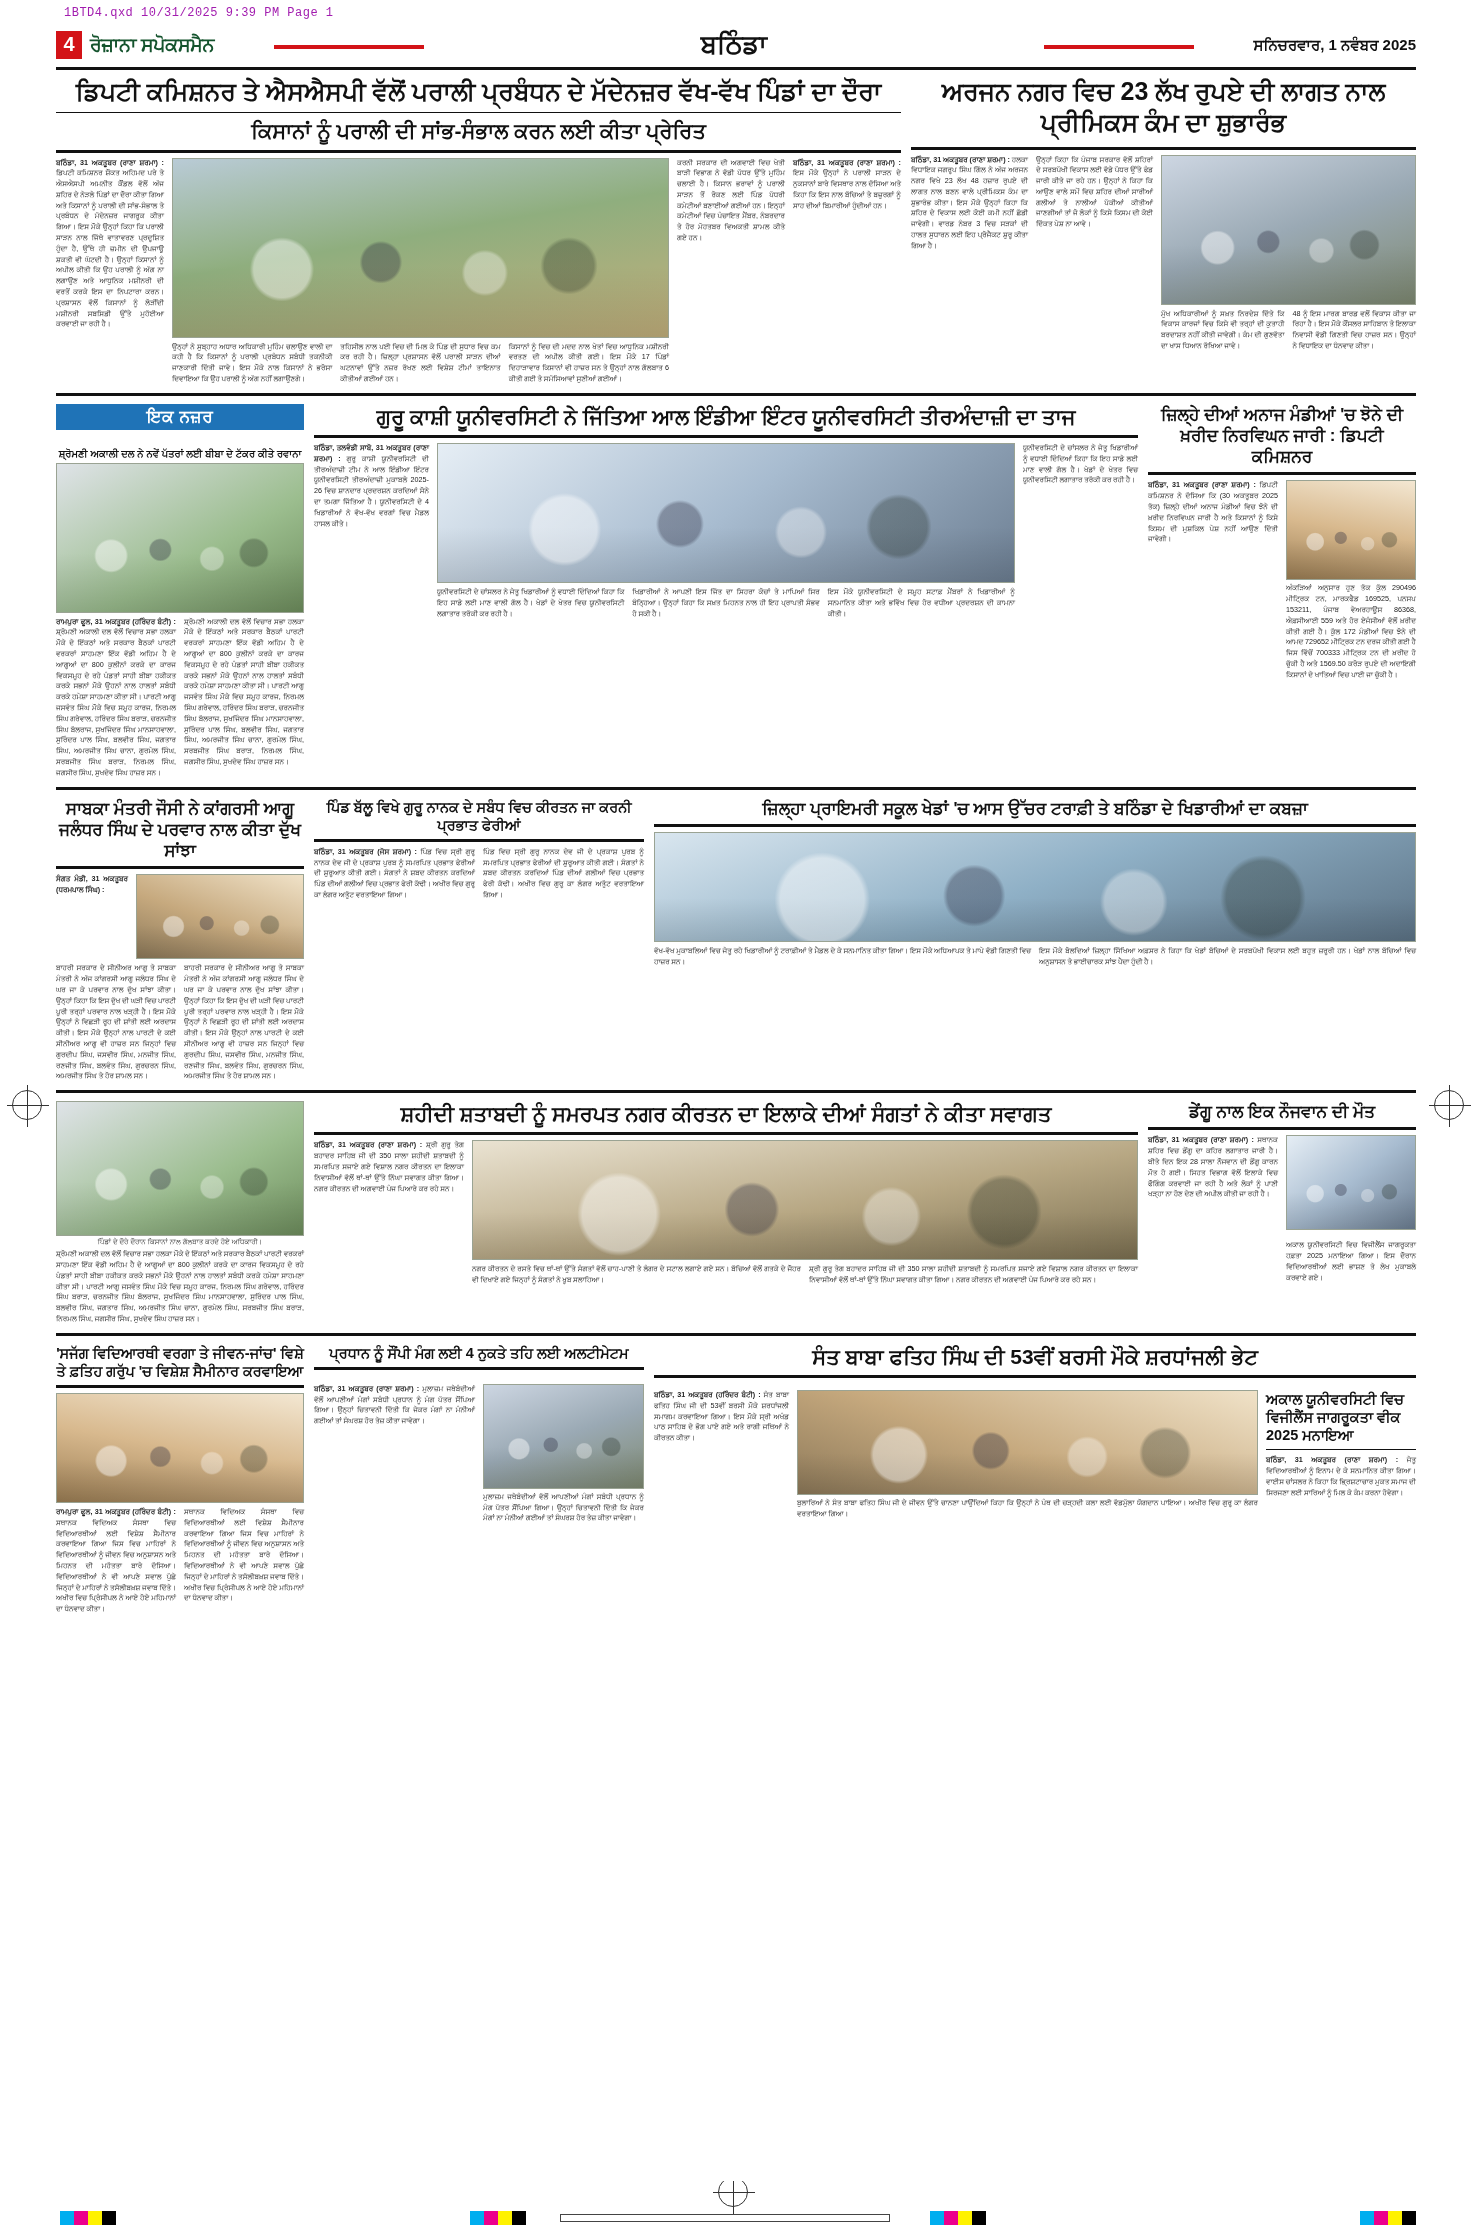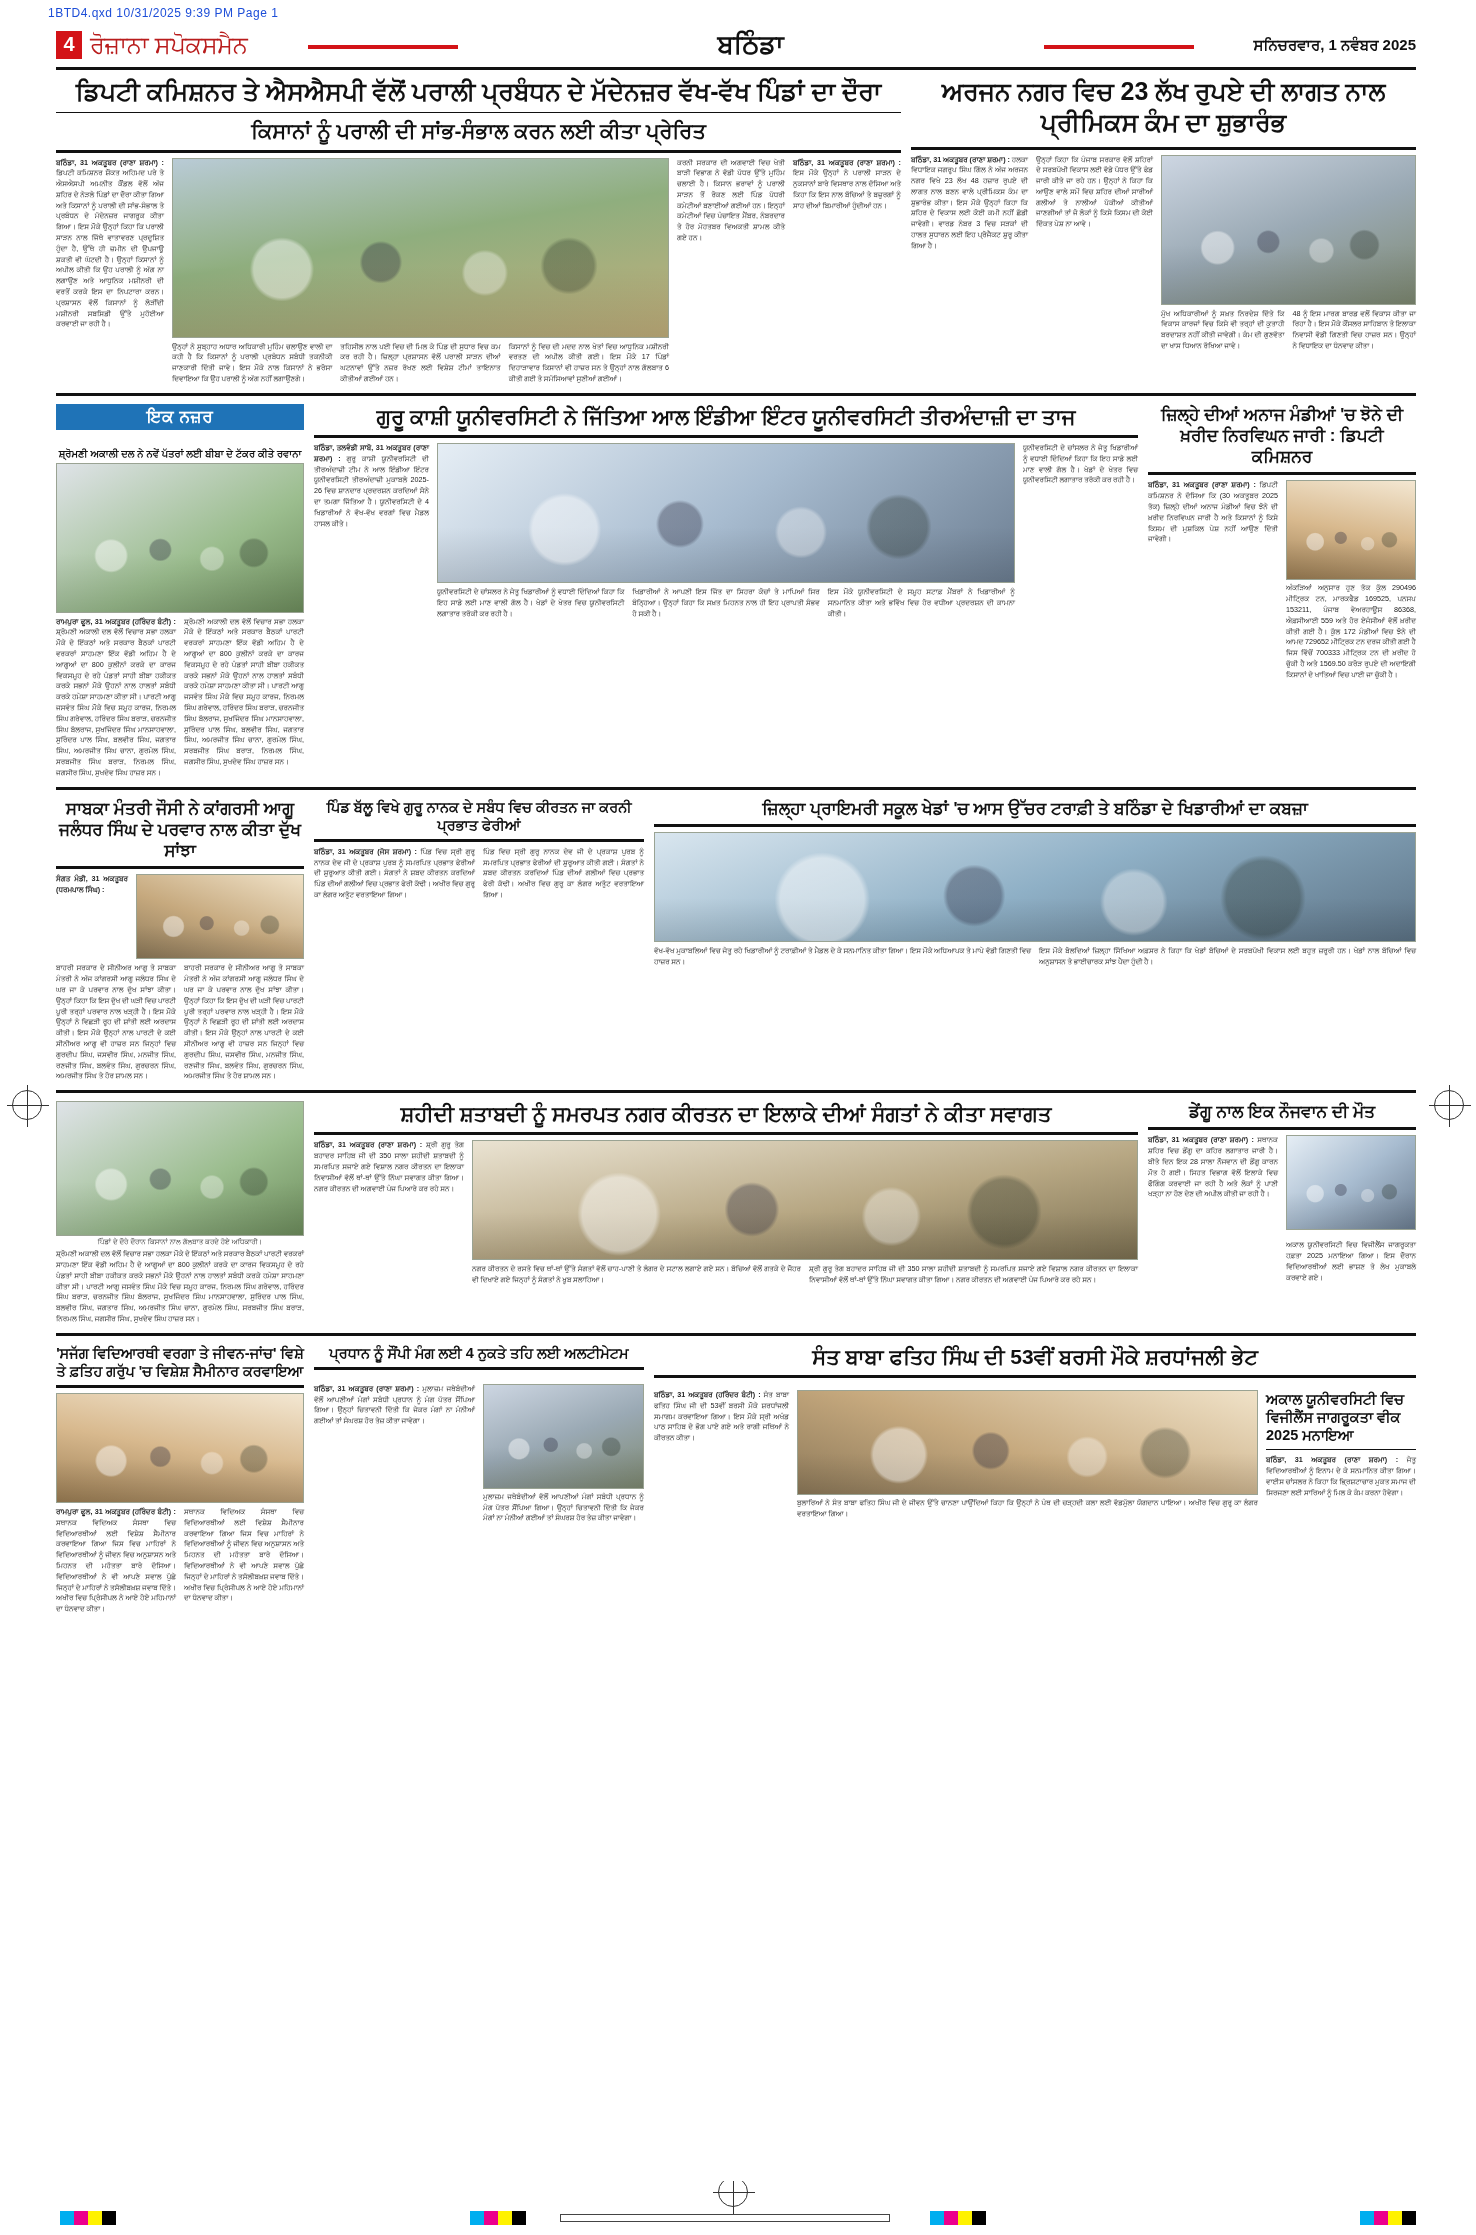--- a/index.html
+++ b/index.html
@@ -8,23 +8,23 @@
     width: 1476px;
     height: 2235px;
     background: #ffffff;
     font-family: "Liberation Sans", sans-serif;
     color: #111;
     position: relative;
   }
 
   
   .slug {
-    position:absolute; top:6px; left:48px;
-    font-family: Liberation Sans, sans-serif;
-    font-size: 12px; letter-spacing: 0.5px; color:#1d4ed8;
+    position:absolute; top:6px; left:64px;
+    font-family: Liberation Mono, monospace;
+    font-size: 12px; letter-spacing: 0.5px; color:#a21caf;
   }
   .regmark {
     position:absolute; width:30px; height:30px; border-radius:50%;
     border:1px solid #333;
   }
   .regmark:before, .regmark:after {
     content:""; position:absolute; background:#333;
   }
   .regmark:before { left:50%; top:-6px; width:1px; height:42px; margin-left:-0.5px; }
   .regmark:after  { top:50%; left:-6px; height:1px; width:42px; margin-top:-0.5px; }
@@ -44,21 +44,21 @@
     padding-bottom: 4px;
     margin-bottom: 6px;
     height: 44px;
   }
   .mast-left { display:flex; align-items:center; gap:8px; }
   .pageno {
     background:#d31317; color:#fff; font-weight:bold;
     width:26px; height:28px; display:flex; align-items:center; justify-content:center;
     font-size:20px;
   }
-  .paper-name { font-size:24px; font-weight:normal; color:#b91c1c; letter-spacing:-0.3px;}
+  .paper-name { font-size:19px; font-weight:bold; color:#14532d; letter-spacing:-0.3px;}
   .mast-center {
     flex:1; text-align:center; font-size:26px; font-weight:bold;
     position:relative;
   }
   .mast-center:before, .mast-center:after{
     content:""; position:absolute; top:50%; width:150px; height:4px; background:#d31317;
   }
   .mast-center:before{ left:60px; }
   .mast-center:after { right:60px; }
   .mast-right { font-size:15px; font-weight:bold; }

